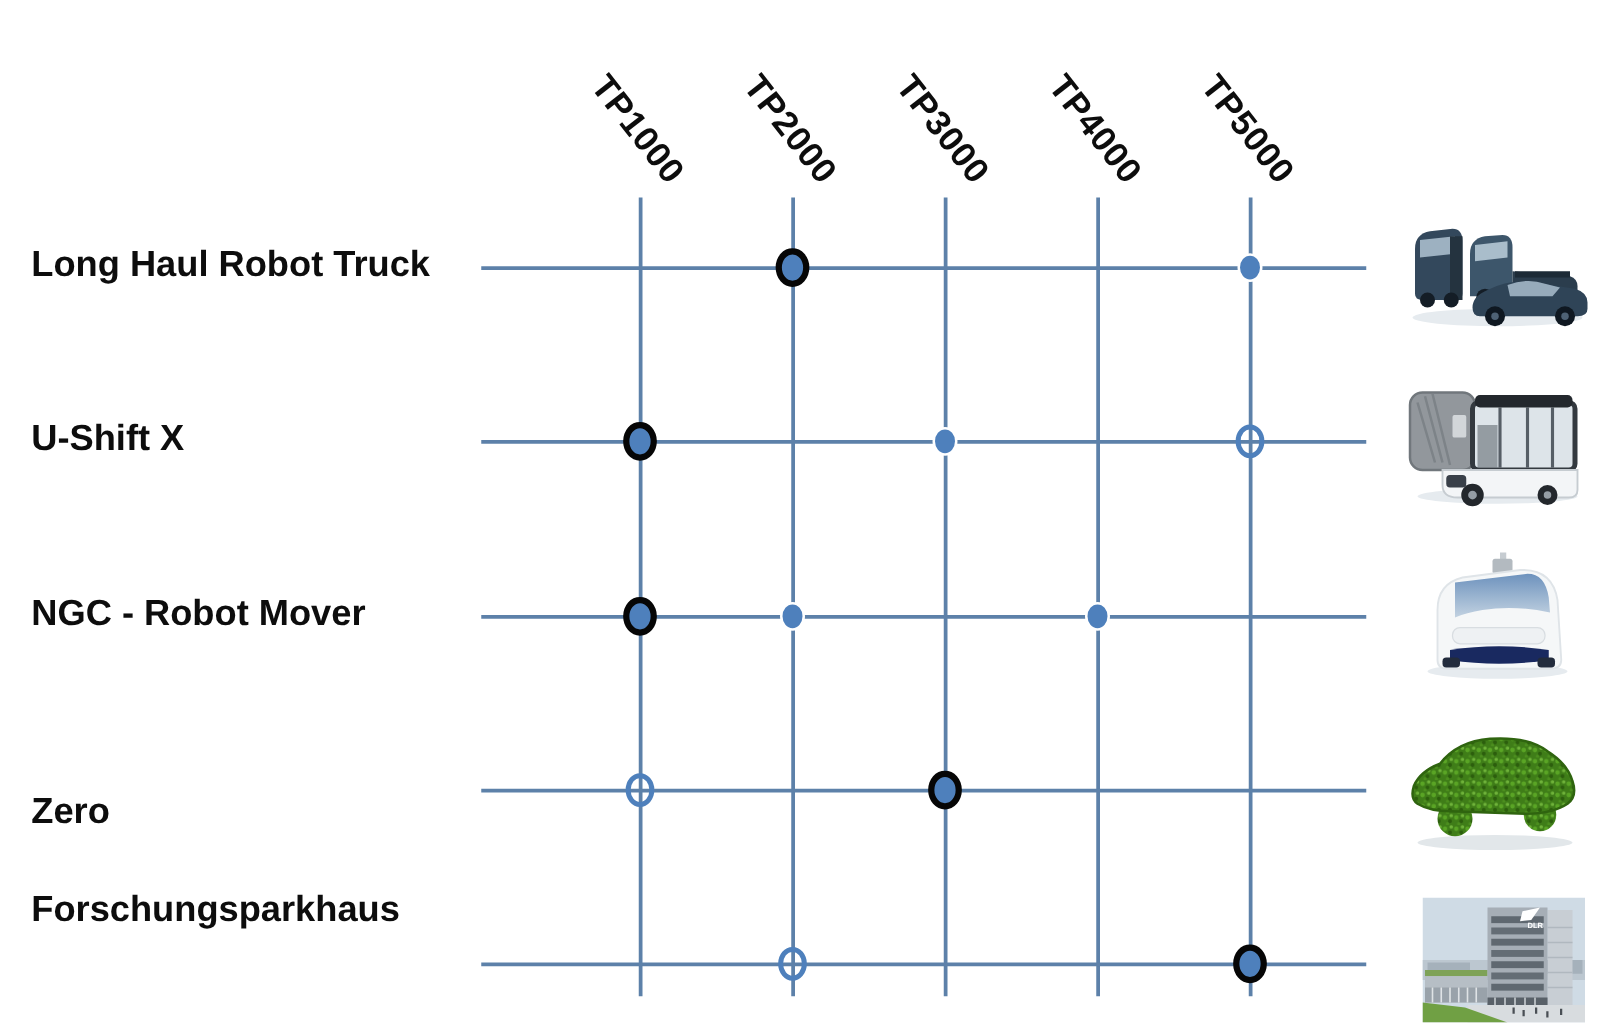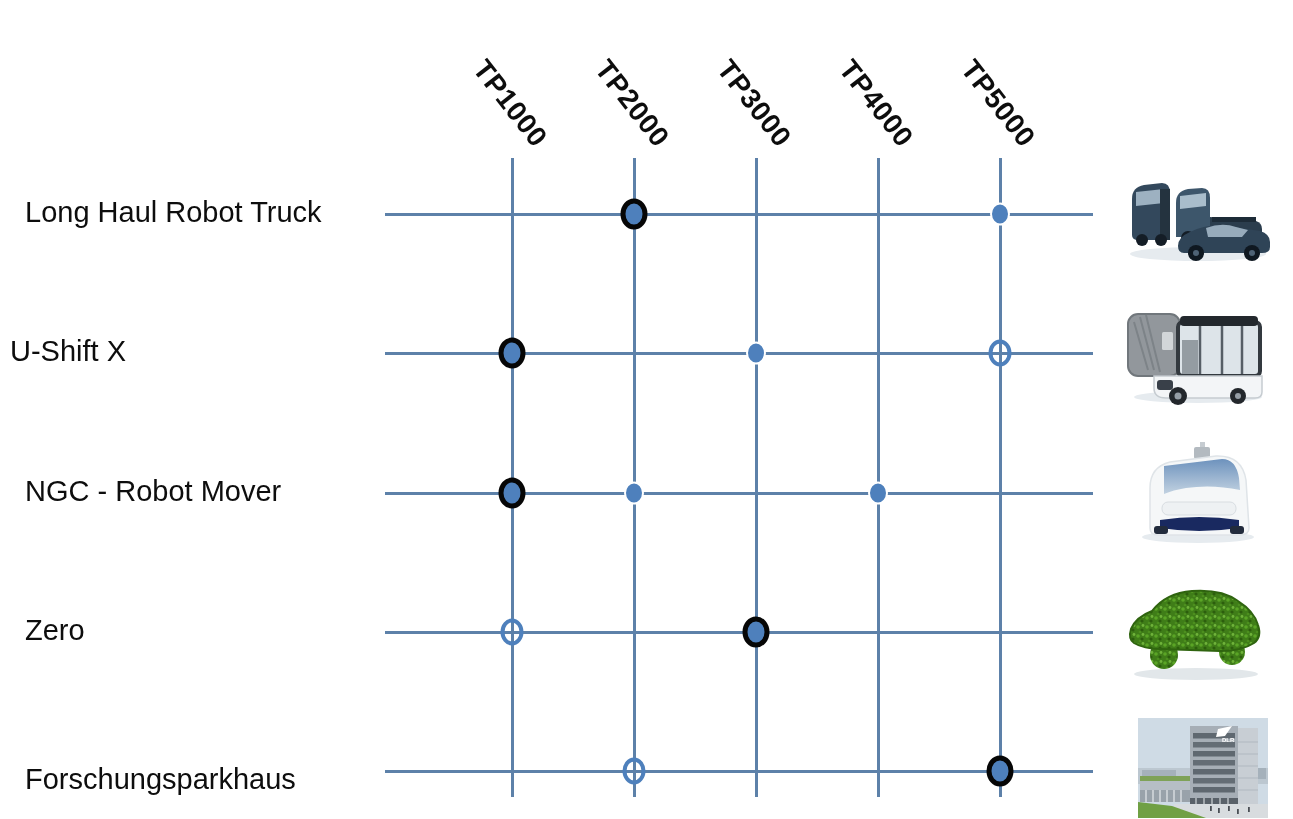--- a/index.html
+++ b/index.html
@@ -8,21 +8,21 @@
     font-family:"Liberation Sans", sans-serif;overflow:hidden;
   }
   .vline{position:absolute;width:3px;background:#5d81a9;}
   .hline{position:absolute;height:3px;background:#5d81a9;}
   .col-label{
     position:absolute;font-size:28px;font-weight:700;color:#0d0d0d;
     white-space:nowrap;transform:rotate(52deg);transform-origin:100% 100%;
     letter-spacing:0.5px;line-height:1;
   }
   .row-label{
-    position:absolute;font-size:29px;font-weight:400;color:#0d0d0d;
+    position:absolute;font-size:29px;font-weight:700;color:#0d0d0d;
     white-space:nowrap;line-height:1.3;
   }
   .mark{
     position:absolute;border-radius:50%;
     transform:translate(-50%,-50%);box-sizing:content-box;
   }
   .mark.ring{width:17px;height:21px;background:#4e80bc;border:5px solid #060606;}
   .mark.dot{width:16px;height:19px;background:#4e80bc;border:2px solid #ffffff;}
   .mark.open{width:15px;height:19px;background:transparent;border:4px solid #4e80bc;}
   .vis{position:absolute;left:1118px;width:158px;height:106px;}
@@ -41,27 +41,27 @@
       <div class="col-label" style="right: 641px; bottom: 667px;">TP2000</div>
       <div class="vline" style="left: 754.5px; top: 158px; height: 639px;"></div>
       <div class="col-label" style="right: 519px; bottom: 667px;">TP3000</div>
       <div class="vline" style="left: 876.5px; top: 158px; height: 639px;"></div>
       <div class="col-label" style="right: 397px; bottom: 667px;">TP4000</div>
       <div class="vline" style="left: 998.5px; top: 158px; height: 639px;"></div>
       <div class="col-label" style="right: 275px; bottom: 667px;">TP5000</div>
       <div class="hline" style="left: 385px; top: 212.5px; width: 708px;"></div>
       <div class="row-label" style="left: 25px; top: 194px;">Long Haul Robot Truck</div>
       <div class="hline" style="left: 385px; top: 351.5px; width: 708px;"></div>
-      <div class="row-label" style="left: 10px; top: 333px;">U-Shift X</div>
+      <div class="row-label" style="left: 25px; top: 333px;">U-Shift X</div>
       <div class="hline" style="left: 385px; top: 491.5px; width: 708px;"></div>
       <div class="row-label" style="left: 25px; top: 473px;">NGC - Robot Mover</div>
       <div class="hline" style="left: 385px; top: 630.5px; width: 708px;"></div>
-      <div class="row-label" style="left: 25px; top: 612px; text-align: right;">Zero</div>
+      <div class="row-label" style="left: 25px; top: 631px; text-align: right;">Zero</div>
       <div class="hline" style="left: 385px; top: 769.5px; width: 708px;"></div>
-      <div class="row-label" style="left: 25px; top: 761px; text-align: right;">Forschungsparkhaus</div>
+      <div class="row-label" style="left: 25px; top: 710px; text-align: right;">Forschungsparkhaus</div>
       <div class="mark ring" style="left: 634px; top: 214px;"></div>
       <div class="mark dot" style="left: 1000px; top: 214px;"></div>
       <div class="mark ring" style="left: 512px; top: 353px;"></div>
       <div class="mark dot" style="left: 756px; top: 353px;"></div>
       <div class="mark open" style="left: 1000px; top: 353px;"></div>
       <div class="mark ring" style="left: 512px; top: 493px;"></div>
       <div class="mark dot" style="left: 634px; top: 493px;"></div>
       <div class="mark dot" style="left: 878px; top: 493px;"></div>
       <div class="mark open" style="left: 512px; top: 632px;"></div>
       <div class="mark ring" style="left: 756px; top: 632px;"></div>

